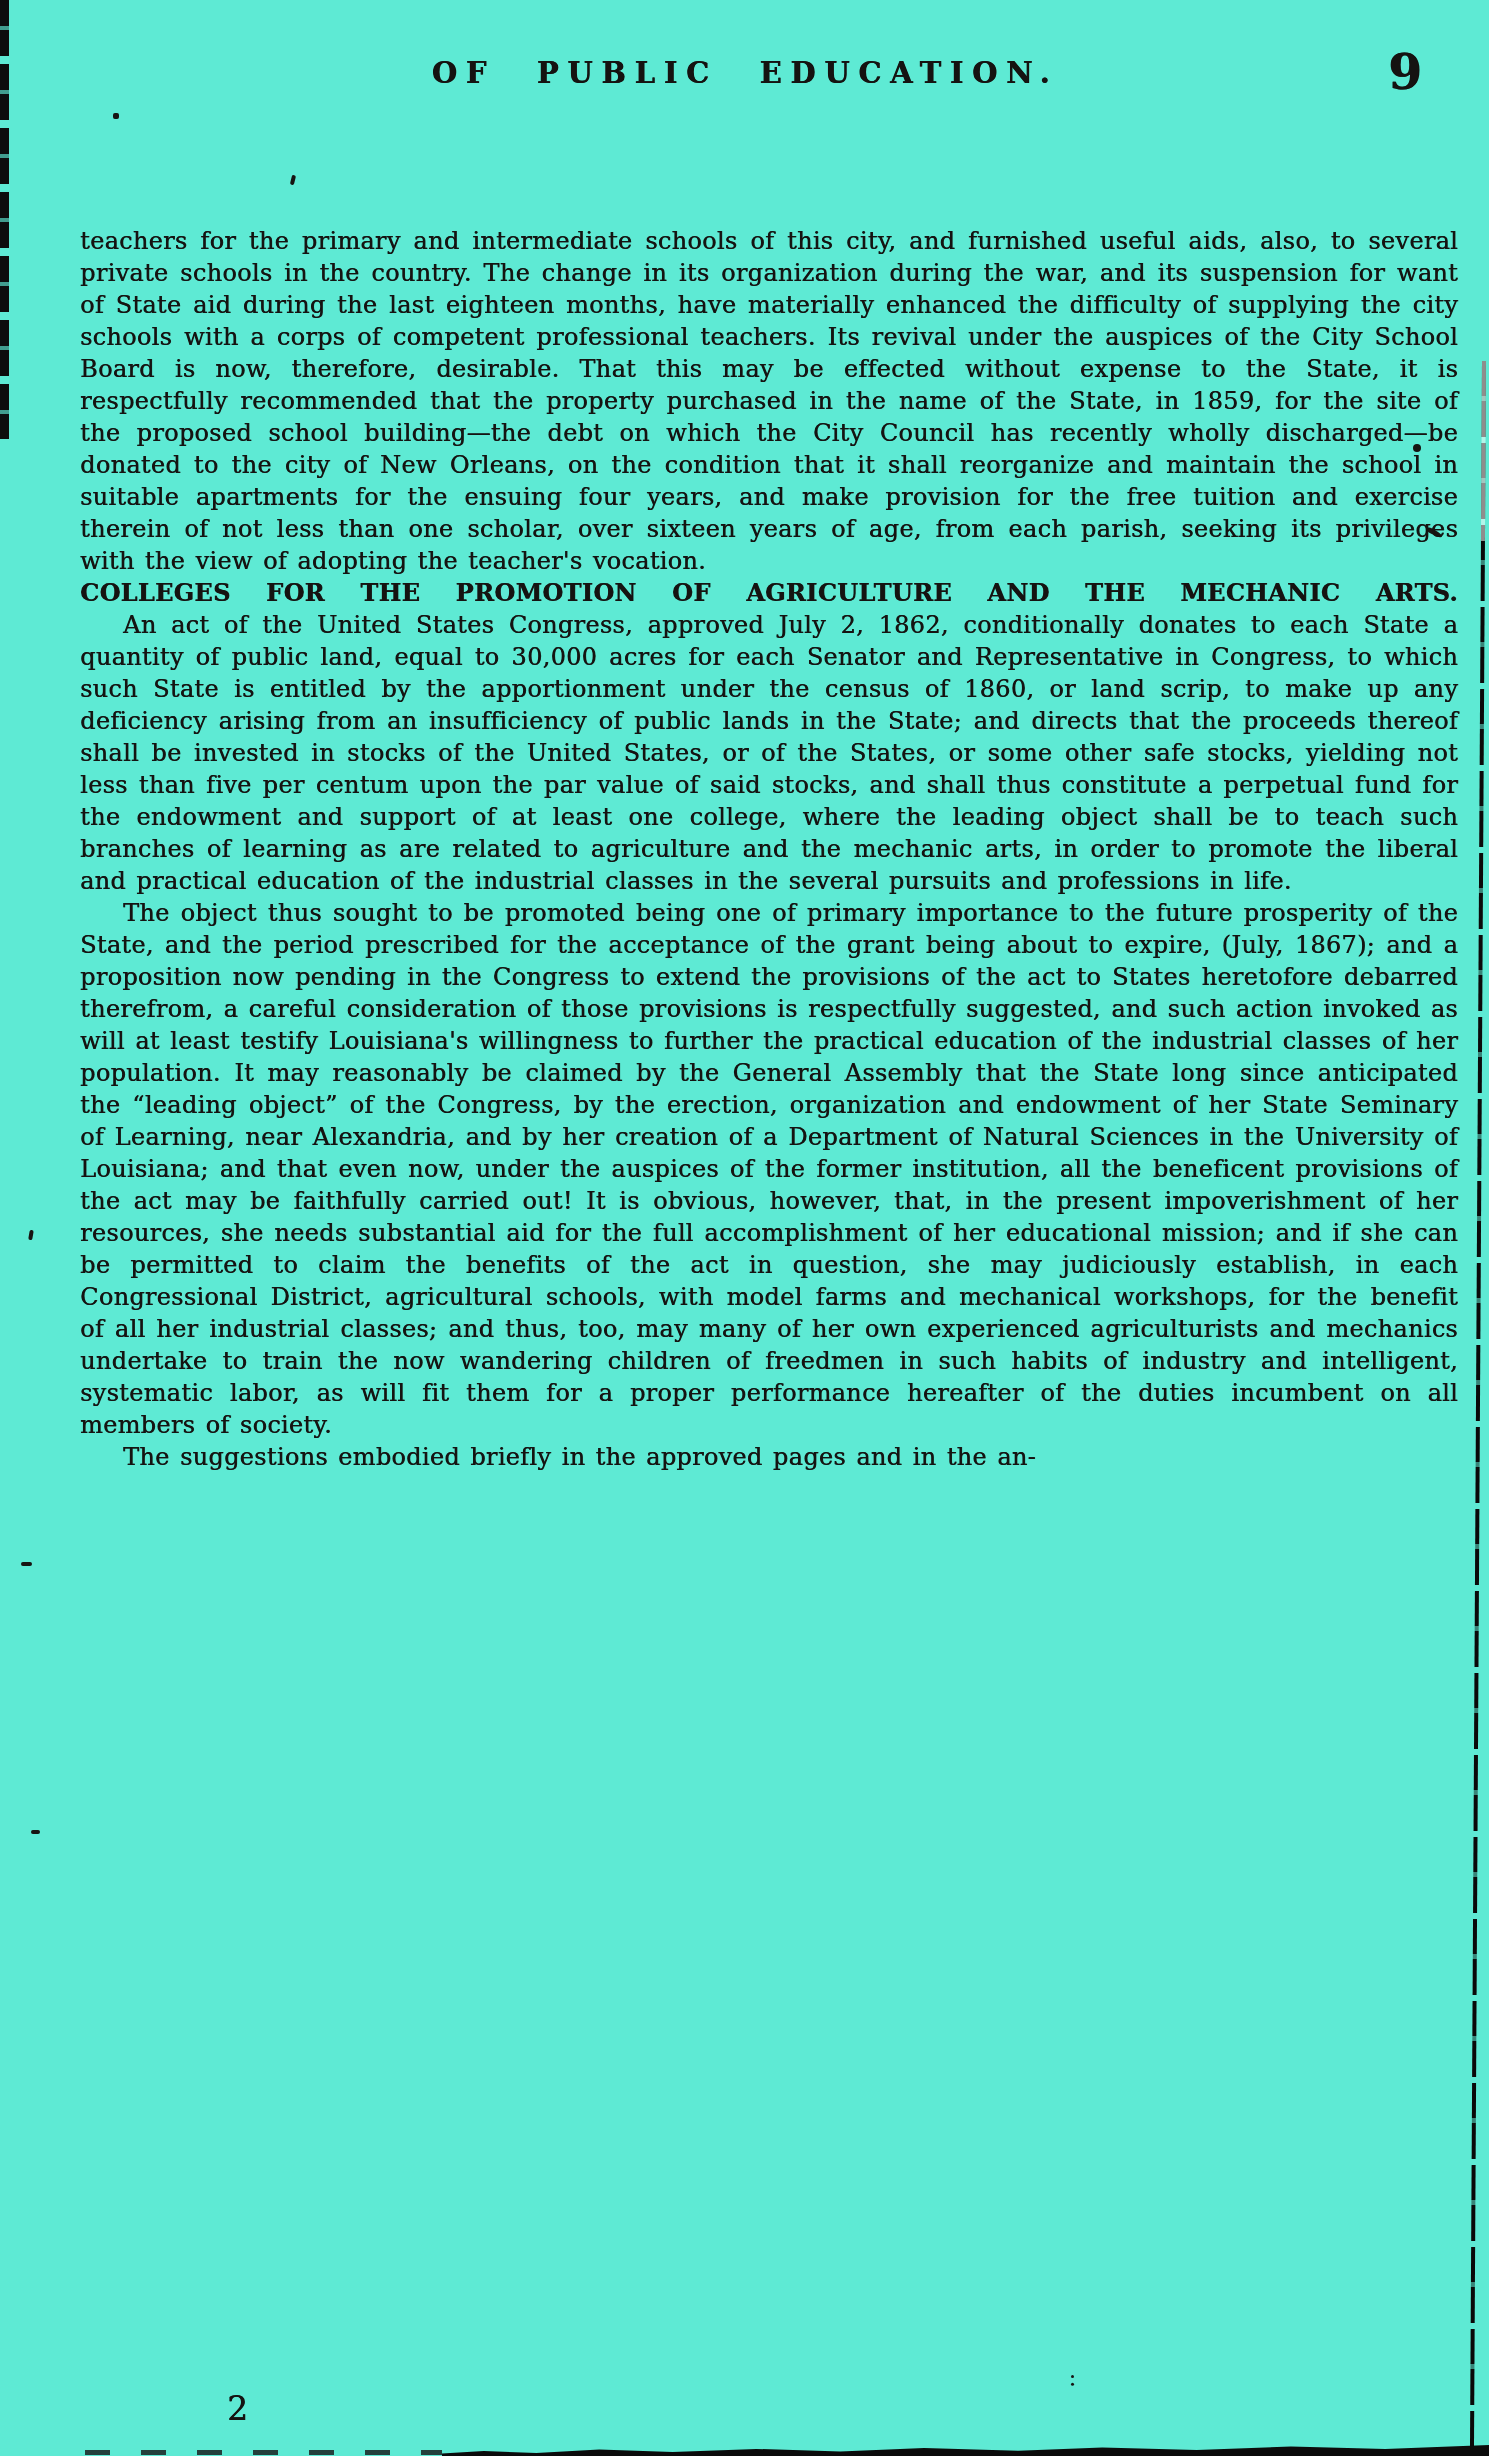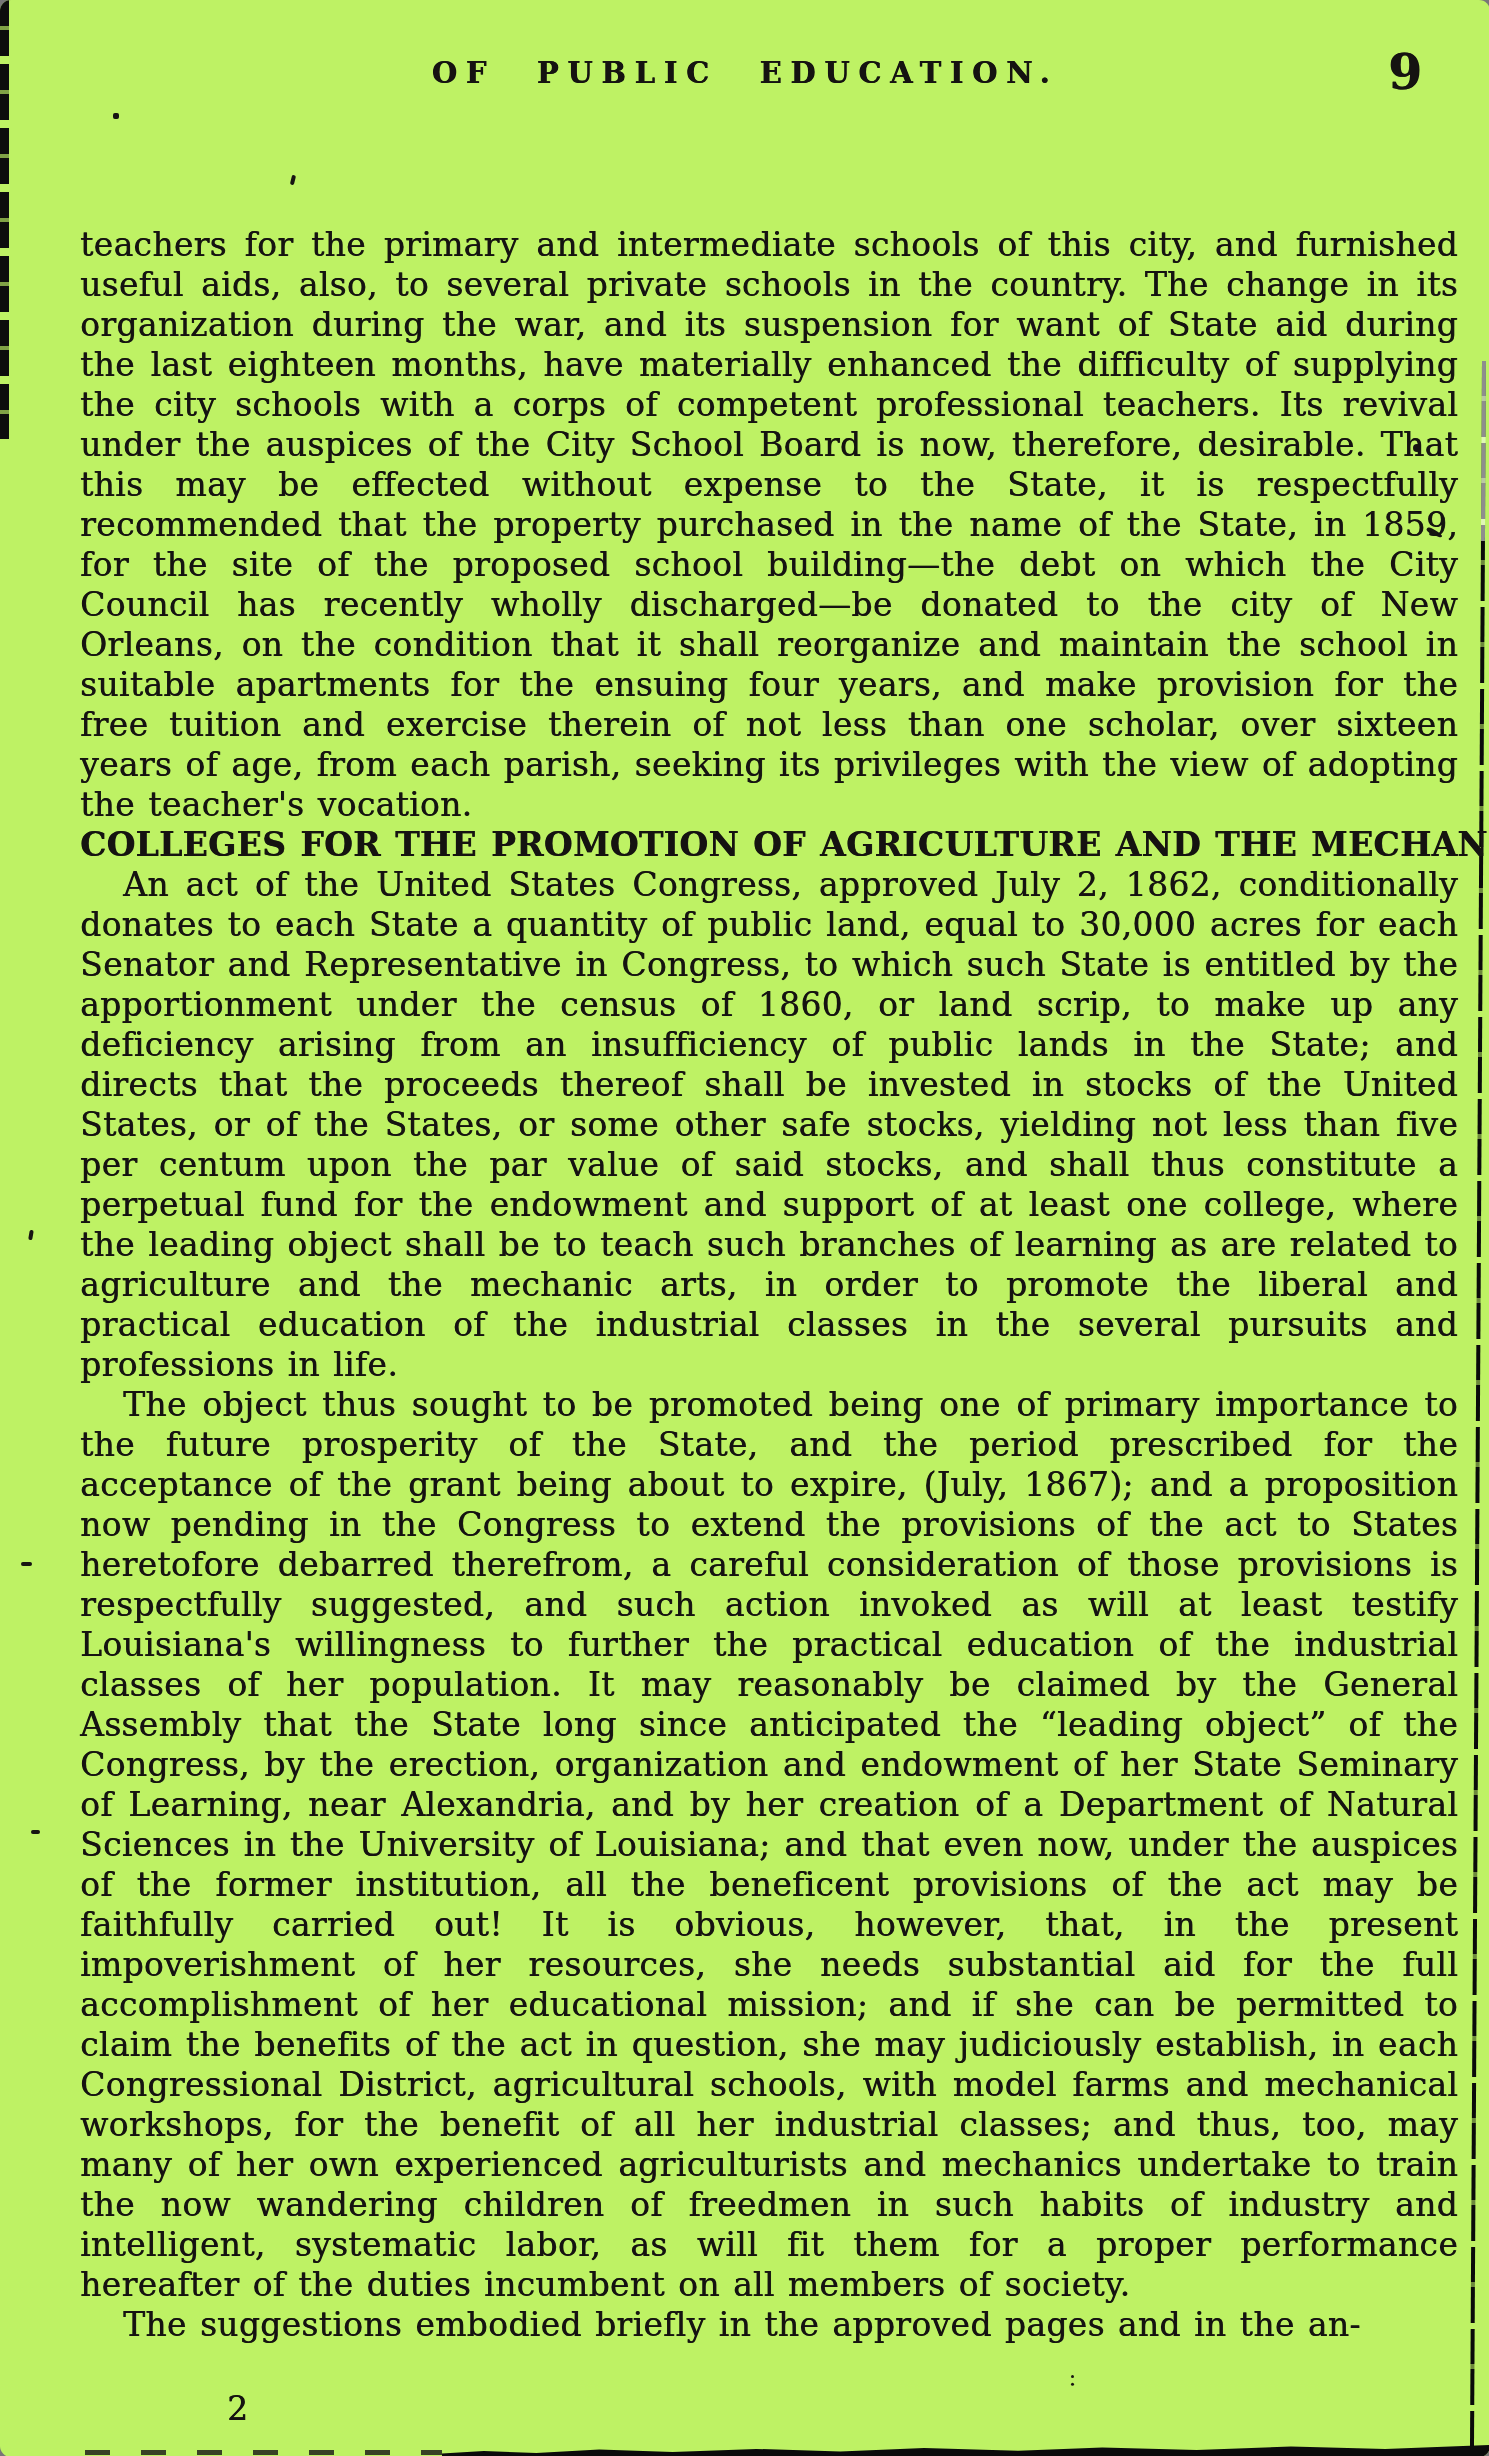--- a/index.html
+++ b/index.html
@@ -1,25 +1,24 @@
 <!DOCTYPE html>
 <html><head>
 <meta charset="utf-8">
 <style>
   html, body { margin: 0; padding: 0; background: #777; }
   .page {
     position: relative;
     width: 1490px;
     height: 2457px;
     margin: 0 auto;
-    background: #bef264;
+    background: #5eead4;
     overflow: hidden;
     font-family: "DejaVu Serif", "Liberation Serif", serif;
     color: #151311;
-    border-radius: 11px;
   }
 
   
   .running-header {
     position: absolute;
     top: 56px; left: 0;
     width: 100%;
     text-align: center;
     font-size: 29px;
     font-weight: 700;
@@ -36,22 +35,22 @@
   }
 
   
   .text-col {
     position: absolute;
     left: 80px; top: 225px;
     width: 1378px;
   }
   .text-col p {
     margin: 0;
-    font-size: 33px;
-    line-height: 40px;
+    font-size: 24px;
+    line-height: 32px;
     text-align: justify;
     letter-spacing: 0.3px;
     word-spacing: 2.4px;
     text-shadow: 0.5px 0.3px 0 rgba(21,19,17,0.92);
   }
   .indent { text-indent: 43px; }
 
   .section-heading {
     margin: 22px 0 26px 0;
     font-size: 26px;

